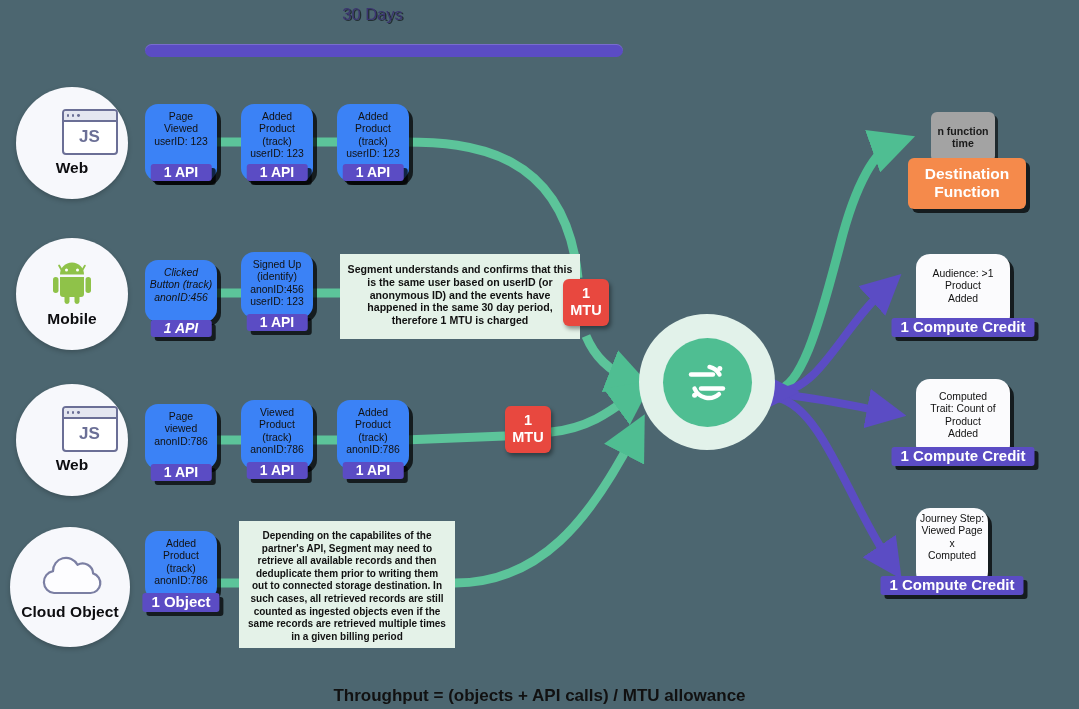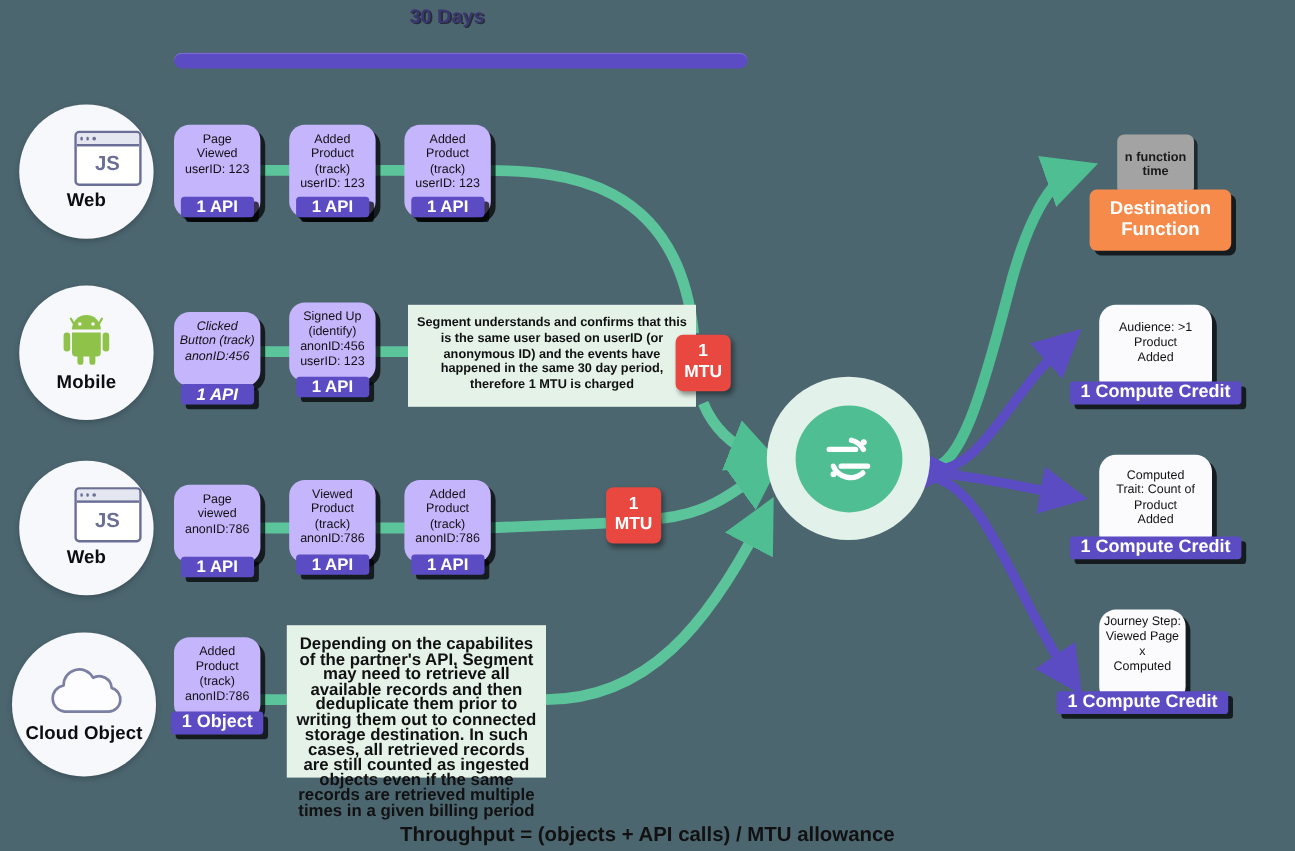--- a/index.html
+++ b/index.html
@@ -28,21 +28,21 @@
   .src-label{font-size:15.5px;font-weight:bold;color:#0d0d10;margin-top:4px;letter-spacing:.1px;}
   .browser-ico{width:52px;height:42px;border:2.6px solid #6b6f96;border-radius:4px;background:#fff;overflow:hidden;margin-left:35px;}
   .browser-bar{height:9px;background:#e4e6f0;border-bottom:2px solid #6b6f96;display:flex;align-items:center;padding-left:3px;gap:2.4px;}
   .browser-dot{width:2.8px;height:2.8px;border-radius:50%;background:#6b6f96;}
   .browser-body{display:flex;align-items:center;justify-content:center;height:29px;font-size:17px;font-weight:bold;color:#6b6f96;font-family:"Liberation Sans",sans-serif;}
 
   
   .evt{
     position:absolute;z-index:4;
     width:72px;
-    background:#c4b5fd;
+    background:#3b82f6;
     border-radius:13px;
     box-shadow:4px 4px 0 rgba(0,0,0,.72);
     padding:7px 3px 6px;
     text-align:center;
     font-size:10.4px;line-height:12.4px;color:#111;
     box-sizing:border-box;
   }
   .evt.white{background:#fbfbfd;}
   .evt-badge{
     position:absolute;left:50%;transform:translateX(-50%);
@@ -58,26 +58,26 @@
   .note{
     position:absolute;z-index:3;
     background:#e4f2e8;
     color:#111;
     font-weight:bold;
     text-align:center;
     box-sizing:border-box;
   }
   #note-top{left:845px;top:0;width:234px;height:65px;padding:14px 12px;font-size:11.2px;line-height:13.6px;}
   #note-mtu{left:340px;top:254px;width:240px;height:85px;padding:9px 7px;font-size:10.6px;line-height:12.8px;}
-  #note-cloud{left:239px;top:521px;width:216px;height:127px;padding:9px 8px;font-size:14px;line-height:12.6px;}
+  #note-cloud{left:239px;top:521px;width:216px;height:127px;padding:9px 8px;font-size:10px;line-height:12.6px;}
 
   
   #days-title{
     position:absolute;left:300px;top:5px;width:145px;text-align:center;
-    font-size:16.5px;font-weight:bold;color:#3b3570;
+    font-size:16.5px;font-weight:normal;color:#3b3570;
     text-shadow:1.4px 1.4px 0 rgba(0,0,0,.55);
     z-index:4;
   }
   #days-bar{
     position:absolute;left:145px;top:44px;width:478px;height:13px;
     background:#5b4cc4;border-radius:7px;z-index:4;
     box-shadow:0 1px 0 rgba(255,255,255,.18) inset;
   }
 
   

